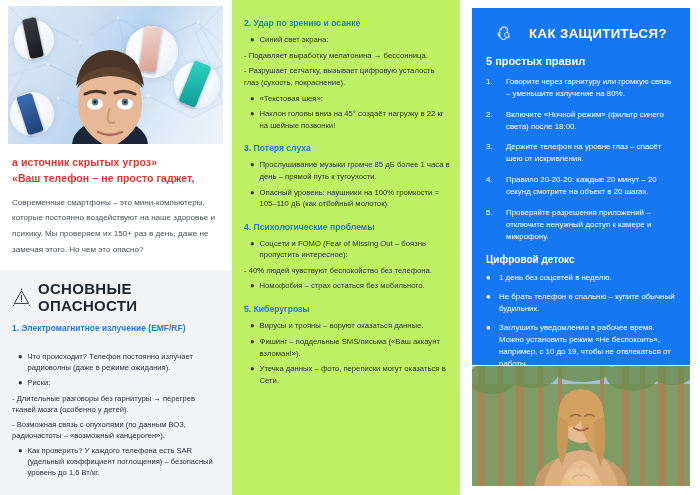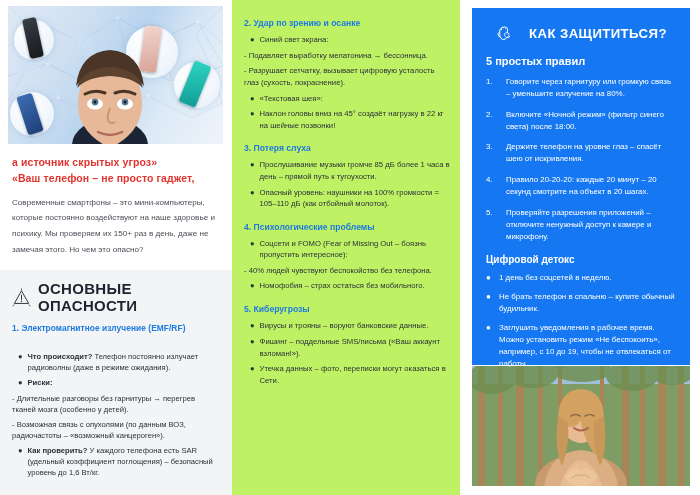--- a/index.html
+++ b/index.html
@@ -109,21 +109,21 @@
     font-size: 7.5px;
     line-height: 1.45;
     color: #2b3038;
     padding-top: 1px;
   }
   .bullet-row .txt {
     font-size: 7.6px;
     line-height: 1.45;
     color: #2b3038;
   }
-  .bullet-row .txt b { font-weight: bold; }
+  .bullet-row .txt b { font-weight: normal; }
   .dash-line {
     font-size: 7.6px;
     line-height: 1.45;
     color: #2b3038;
     margin: 0 0 4px 0;
   }
 
   
   .col-mid {
     position: relative;
@@ -371,21 +371,21 @@
     </div>
     <div class="dash-line">- 40% людей чувствуют беспокойство без телефона.</div>
     <div class="bullet-row">
       <span class="dot">●</span>
       <span class="txt">Номофобия – страх остаться без мобильного.</span>
     </div>
 
     <div class="sec-head spaced">5. Киберугрозы</div>
     <div class="bullet-row">
       <span class="dot">●</span>
-      <span class="txt">Вирусы и трояны – воруют банковские данные.</span>
+      <span class="txt">Вирусы и трояны – воруют оказаться данные.</span>
     </div>
     <div class="bullet-row">
       <span class="dot">●</span>
       <span class="txt">Фишинг – поддельные SMS/письма («Ваш аккаунт взломан!»).</span>
     </div>
     <div class="bullet-row">
       <span class="dot">●</span>
       <span class="txt">Утечка данных – фото, переписки могут оказаться в Сети.</span>
     </div>
   </div>

